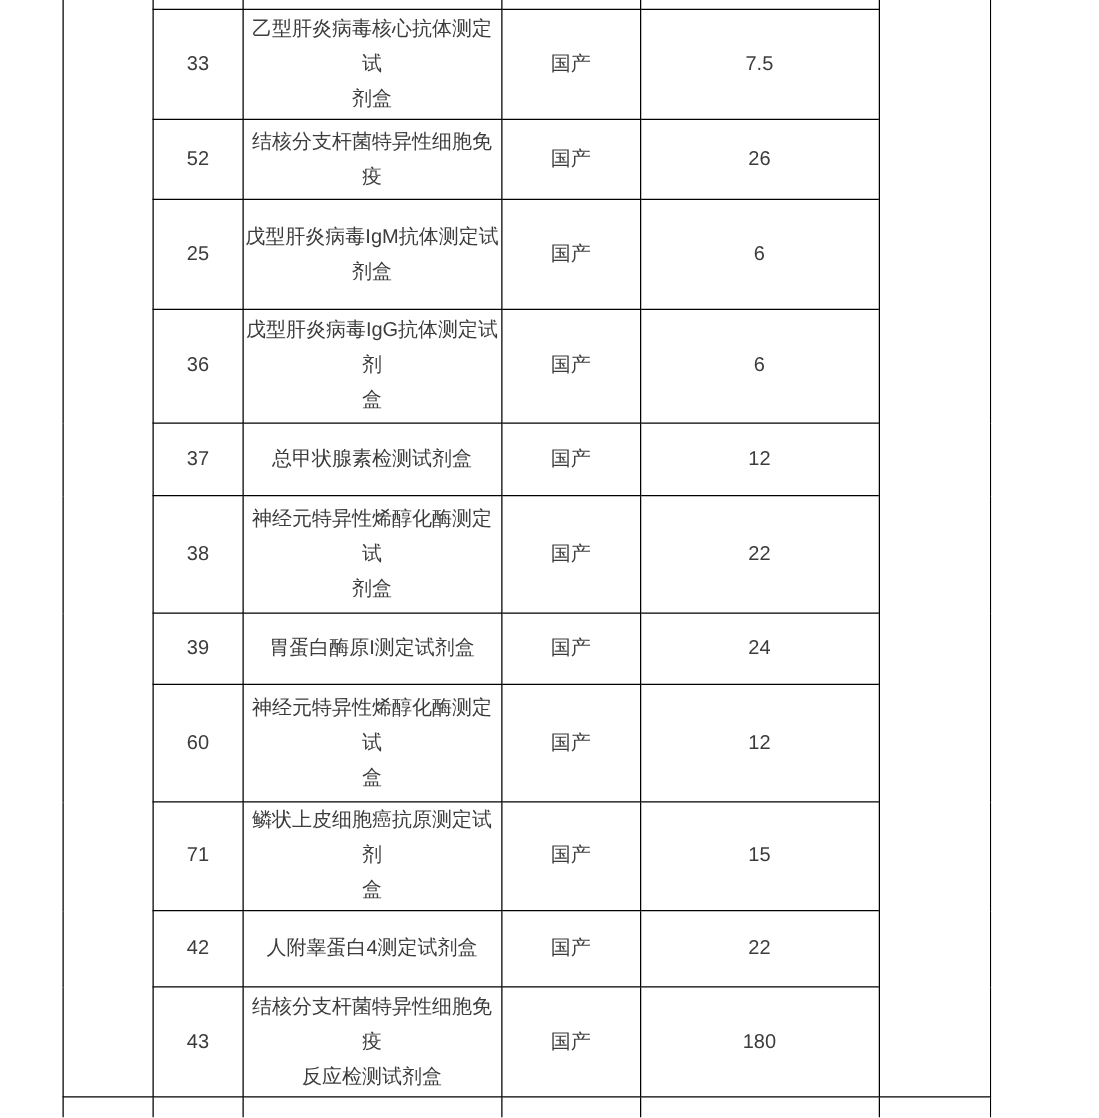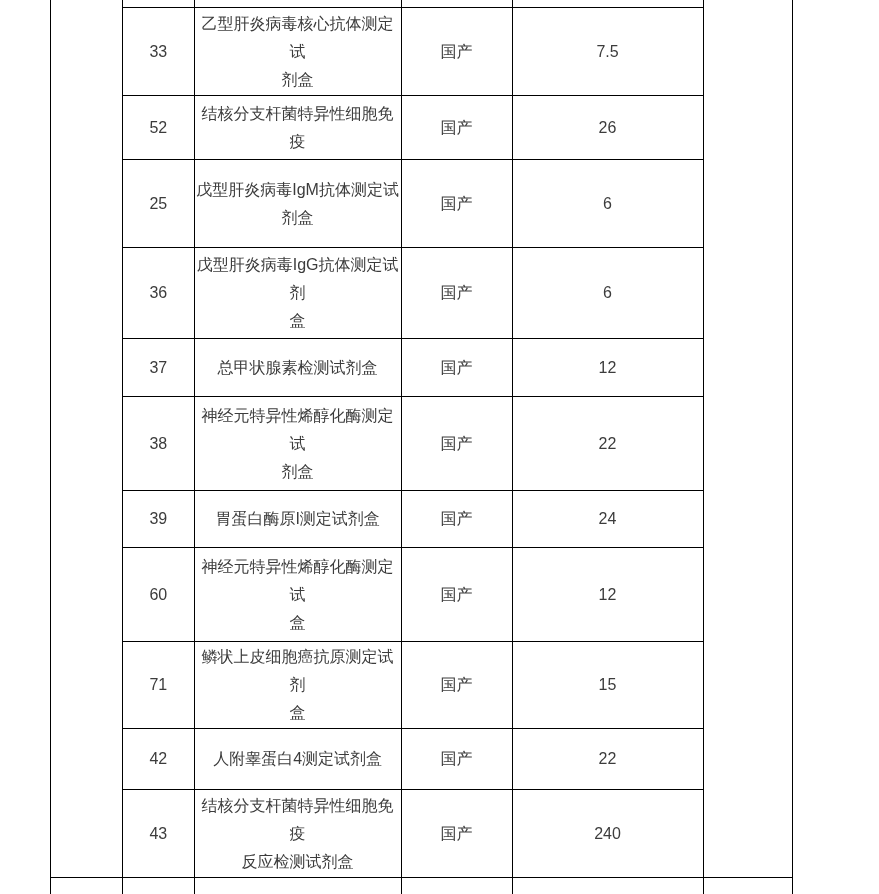--- a/index.html
+++ b/index.html
@@ -162,21 +162,21 @@
         <td>22</td>
       </tr>
 
       <tr style="height:88px">
         <td>43</td>
         <td class="cell-name">
           <div class="name-line">结核分支杆菌特异性细胞免疫</div>
           <div class="name-line">反应检测试剂盒</div>
         </td>
         <td>国产</td>
-        <td>240</td>
+        <td>180</td>
       </tr>
 
       <tr style="height:20px">
         <td></td>
         <td></td>
         <td></td>
         <td></td>
         <td></td>
         <td></td>
       </tr>

